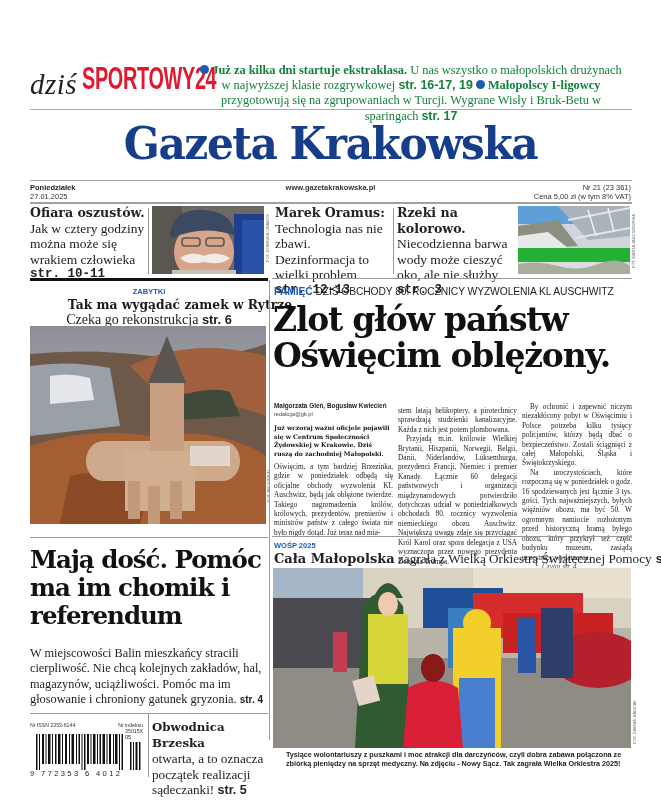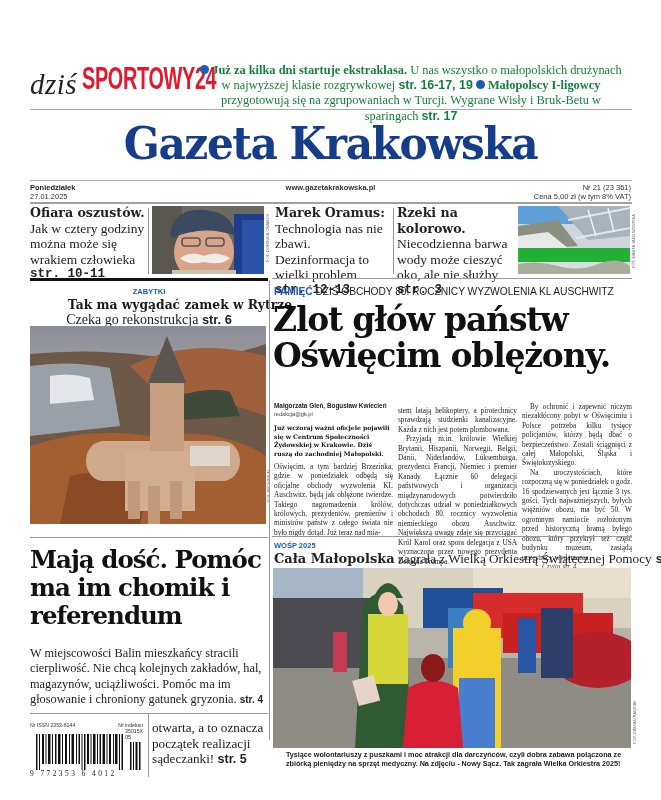--- a/index.html
+++ b/index.html
@@ -80,21 +80,21 @@
 
   
   #hr6 { left: 30px; top: 537px; width: 238px; height: 1px; background: #999; }
   #hamster-head { left: 30px; top: 546px; width: 240px; font-family: "DejaVu Serif", serif; font-weight: bold; font-size: 24.5px; line-height: 28px; color: #111; letter-spacing: -1px; }
   #hamster-body { left: 30px; top: 646px; width: 238px; font-family: "Liberation Serif", serif; font-size: 12.3px; line-height: 15.3px; color: #222; }
   #hamster-body .str { font-size: 10px; }
   #hr7 { left: 30px; top: 713px; width: 238px; height: 1px; background: #999; }
   #issn { left: 30px; top: 722px; font-family: "Liberation Sans", sans-serif; font-size: 5.2px; color: #333; }
   #indeks { left: 100px; width: 43px; text-align: right; top: 722px; font-family: "Liberation Sans", sans-serif; font-size: 5.2px; color: #333; }
   #barcode { left: 36px; top: 734px; width: 106px; height: 36px; }
-  #bc-digits { left: 30px; top: 769px; font-family: Liberation Serif, serif; font-size: 7.5px; color: #222; letter-spacing: 2.4px; }
+  #bc-digits { left: 30px; top: 769px; font-family: Liberation Sans, sans-serif; font-size: 7.5px; color: #222; letter-spacing: 2.4px; }
   #bc-addon-num { left: 125px; top: 734px; font-family: "Liberation Sans", sans-serif; font-size: 5.5px; color: #222; }
   #vl3 { left: 148px; top: 714px; width: 1px; height: 63px; background: #999; }
   #obw { left: 152px; top: 720px; width: 118px; font-family: "Liberation Serif", serif; font-size: 13.2px; line-height: 15.6px; color: #222; }
   #obw .h { font-family: "DejaVu Serif", serif; font-weight: bold; font-size: 11.8px; display: block; }
   #obw .str { font-size: 12.5px; }
 </style>
 </head>
 <body>
 
 <div id="dzis" class="abs">dziś</div>
@@ -294,14 +294,15 @@
       <rect x="99.5" y="8" width="2" height="28"></rect>
         <rect x="103" y="8" width="1.5" height="28"></rect>
     </g>
   </svg>
 </div>
 <div id="bc-addon-num" class="abs">05</div>
 <div id="bc-digits" class="abs">9 772353 6 4012</div>
 <div id="vl3" class="abs"></div>
 
 <div id="obw" class="abs">
+  <span class="h">Obwodnica Brzeska</span>
   <span>otwarta, a to oznacza początek realizacji sądeczanki! </span><span class="str">str. 5</span>
 </div>
 
 </body></html>

